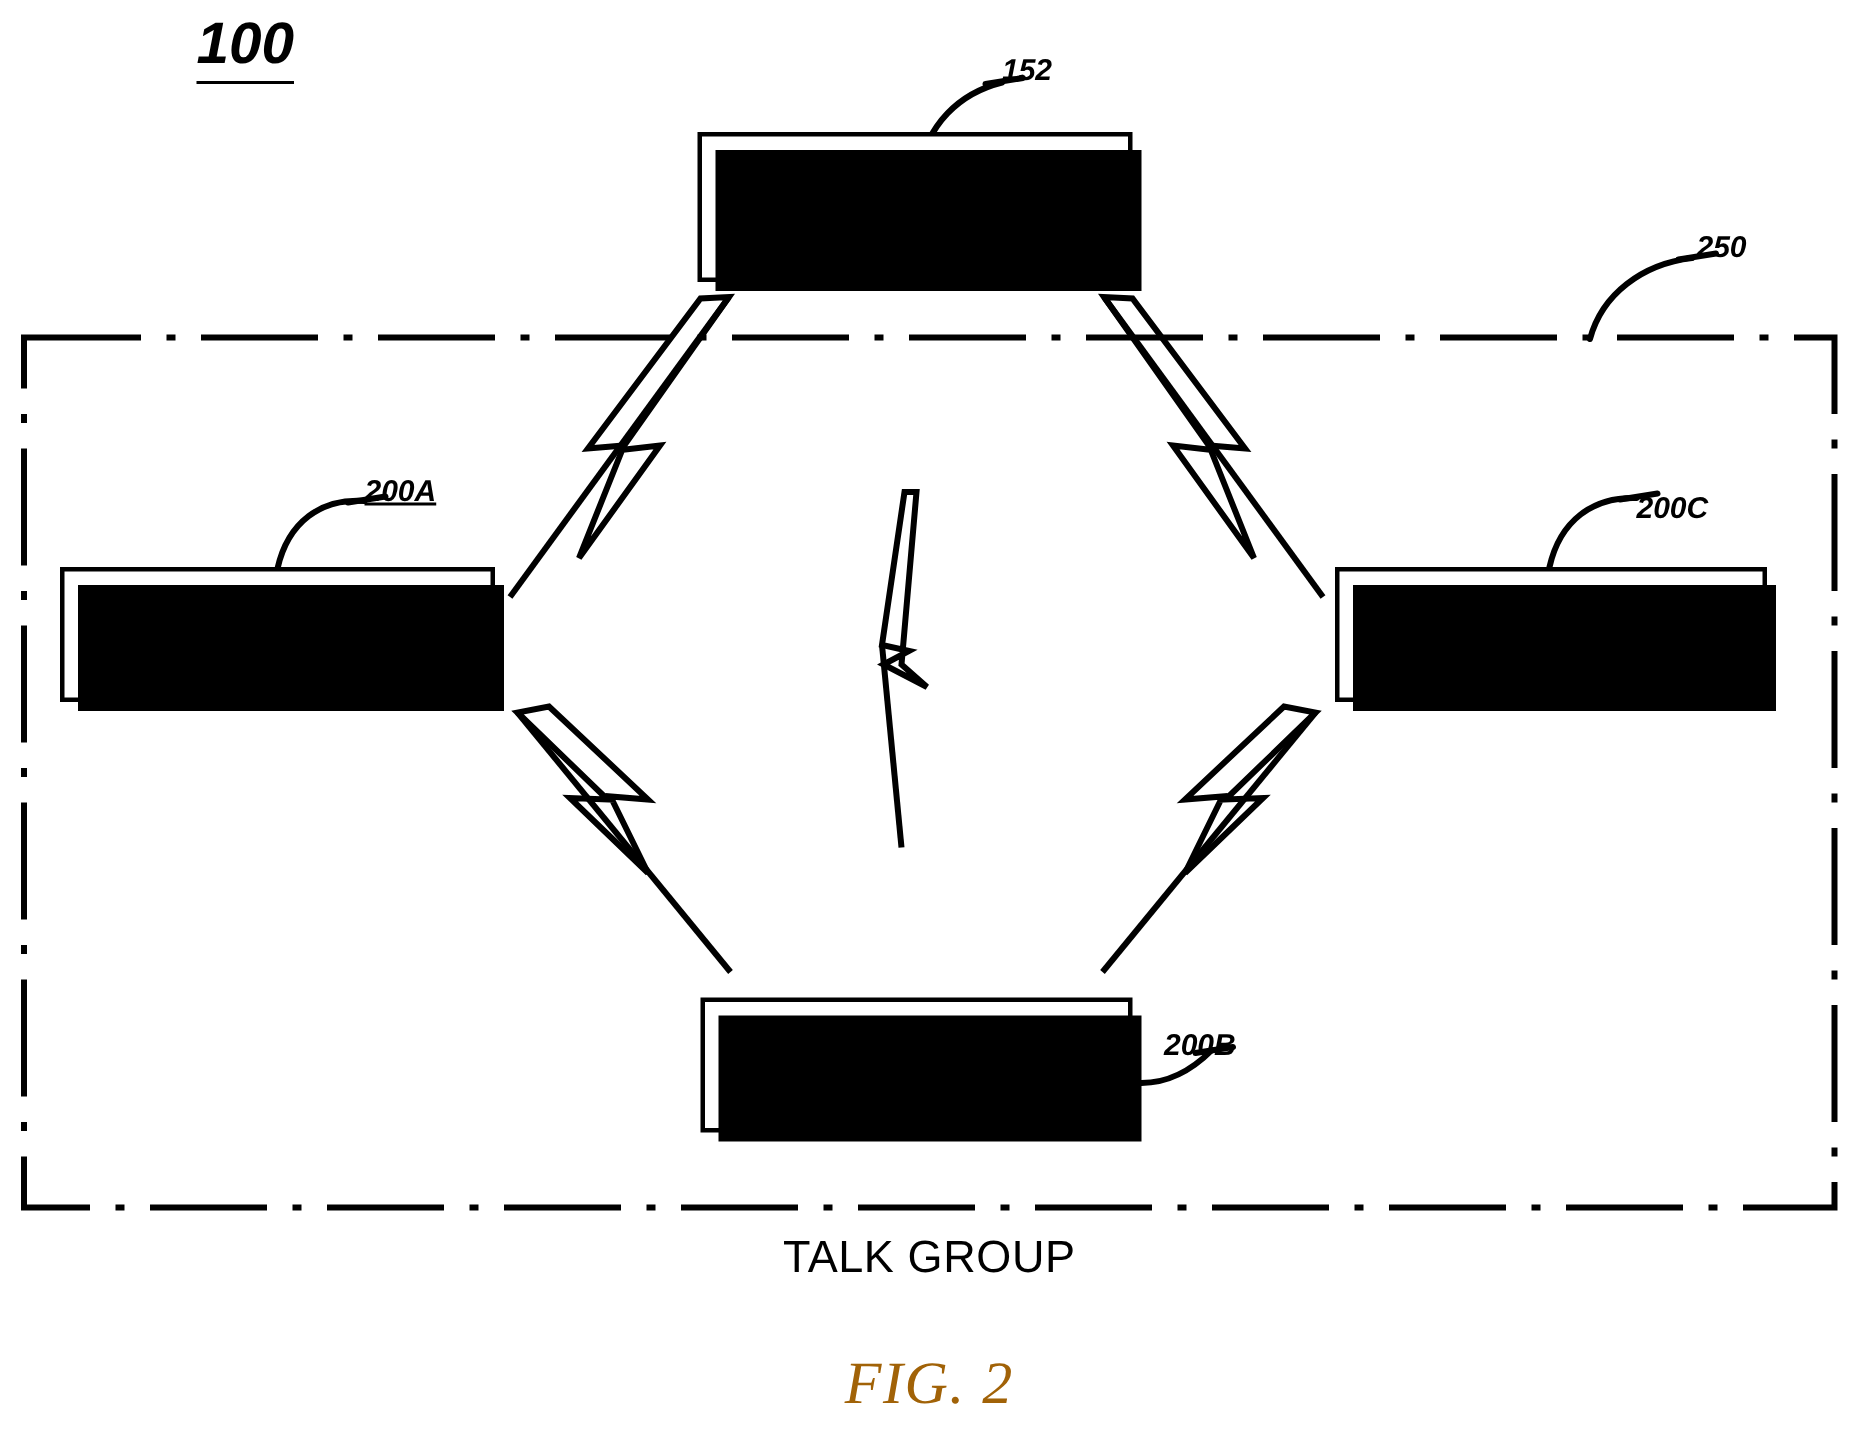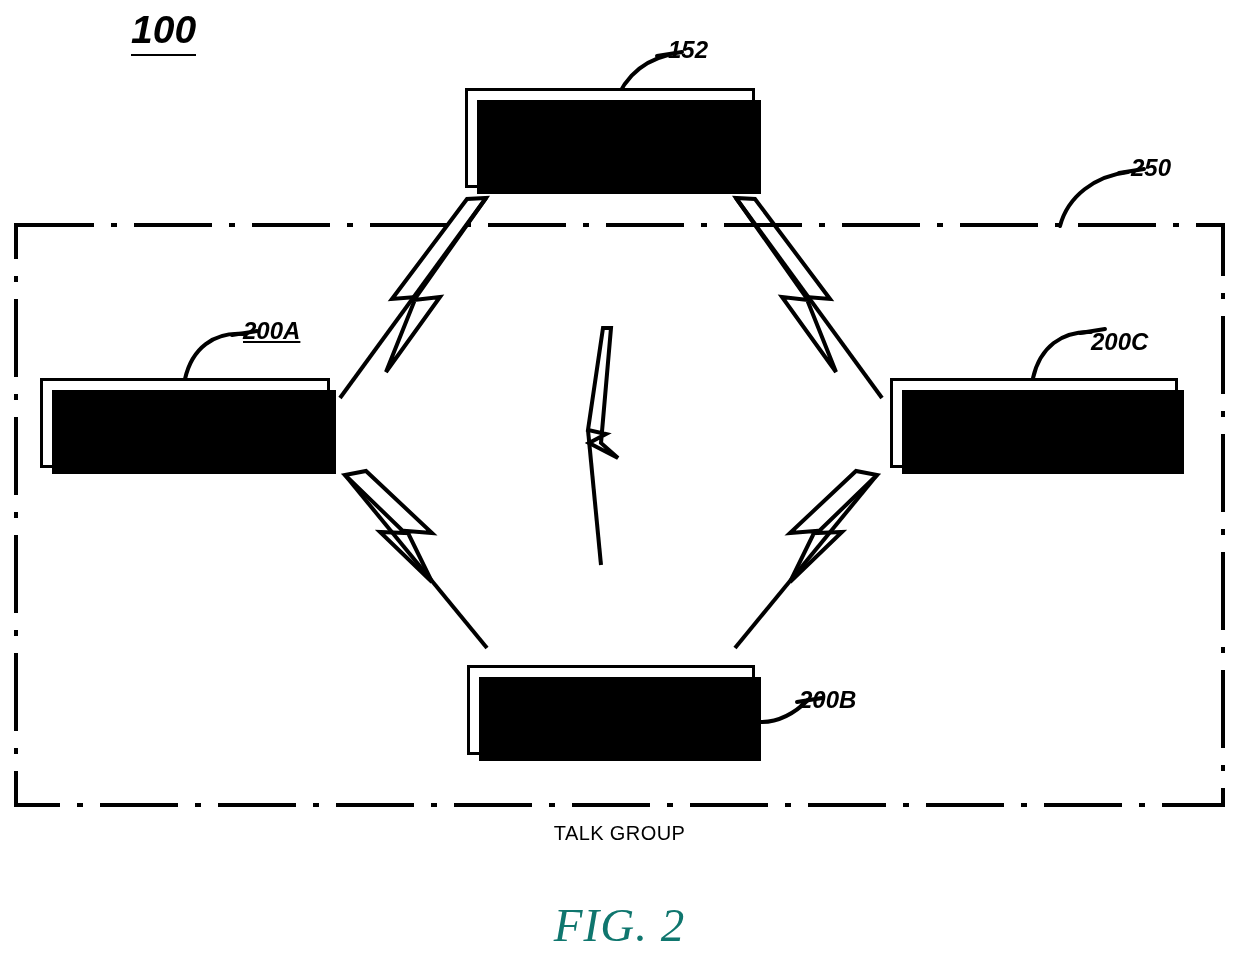--- a/index.html
+++ b/index.html
@@ -59,59 +59,59 @@
   #box-device-a   { left: 40px;  top: 378px; width: 290px; height: 90px;  }
   #box-device-c   { left: 890px; top: 378px; width: 288px; height: 90px;  }
   #box-device-b   { left: 467px; top: 665px; width: 288px; height: 90px;  }
 
   
   .ref-label {
     position: absolute;
     font-family: "Liberation Sans", sans-serif;
     font-style: italic;
     font-weight: bold;
-    font-size: 24px;
+    font-size: 20px;
     color: #000000;
     white-space: nowrap;
     z-index: 6;
   }
   #ref-100 {
     left: 131px; top: 8px;
     border-bottom: 2px solid #000000;
     padding-bottom: 2px;
     font-size: 39px;
   }
   #ref-152  { left: 668px;  top: 36px;  }
   #ref-250  { left: 1131px; top: 154px; text-align: center; }
   #ref-200a { left: 243px;  top: 317px; text-decoration: underline; }
   #ref-200c { left: 1091px; top: 328px; }
-  #ref-200b { left: 799px;  top: 686px; text-align: right; }
+  #ref-200b { left: 776px;  top: 686px; text-align: right; }
 
   
   #caption-talk-group {
     position: absolute;
     left: 0; top: 822px;
     width: 1239px;
     text-align: center;
     font-family: "Liberation Sans", sans-serif;
-    font-size: 20px;
+    font-size: 30px;
     letter-spacing: 0.4px;
     color: #000000;
     z-index: 6;
   }
   #figure-caption {
     position: absolute;
     left: 0; top: 898px;
     width: 1239px;
     text-align: center;
     font-family: "Liberation Serif", serif;
     font-style: italic;
-    font-size: 47px;
+    font-size: 40px;
     letter-spacing: 1px;
-    color: #0f766e;
+    color: #a16207;
     z-index: 6;
   }
 </style>
 </head>
 <body>
 
 <div id="figure-root">
 
   <svg id="figure-svg" viewBox="0 0 1239 966">
 

